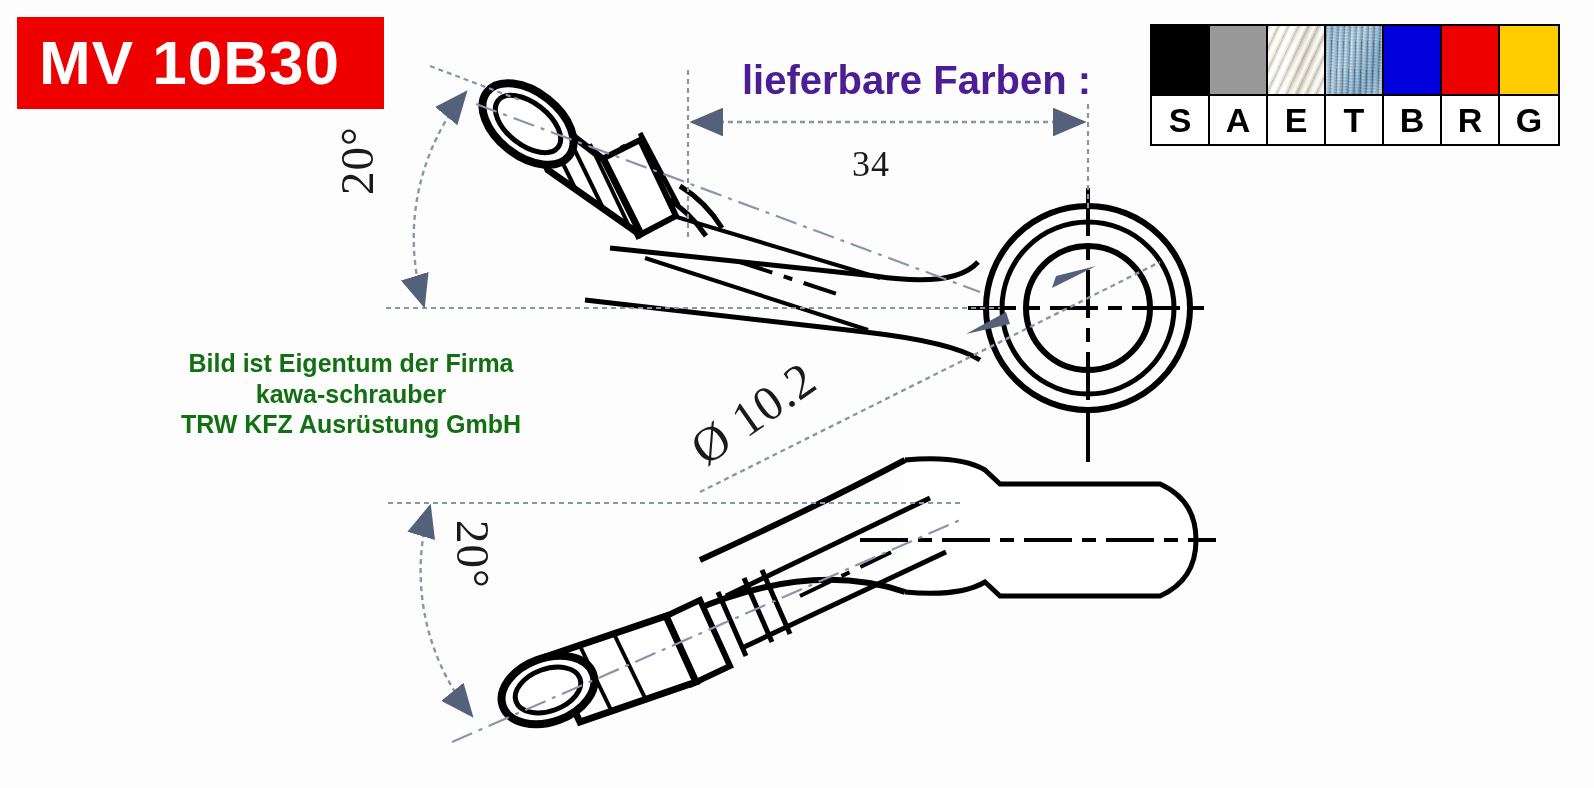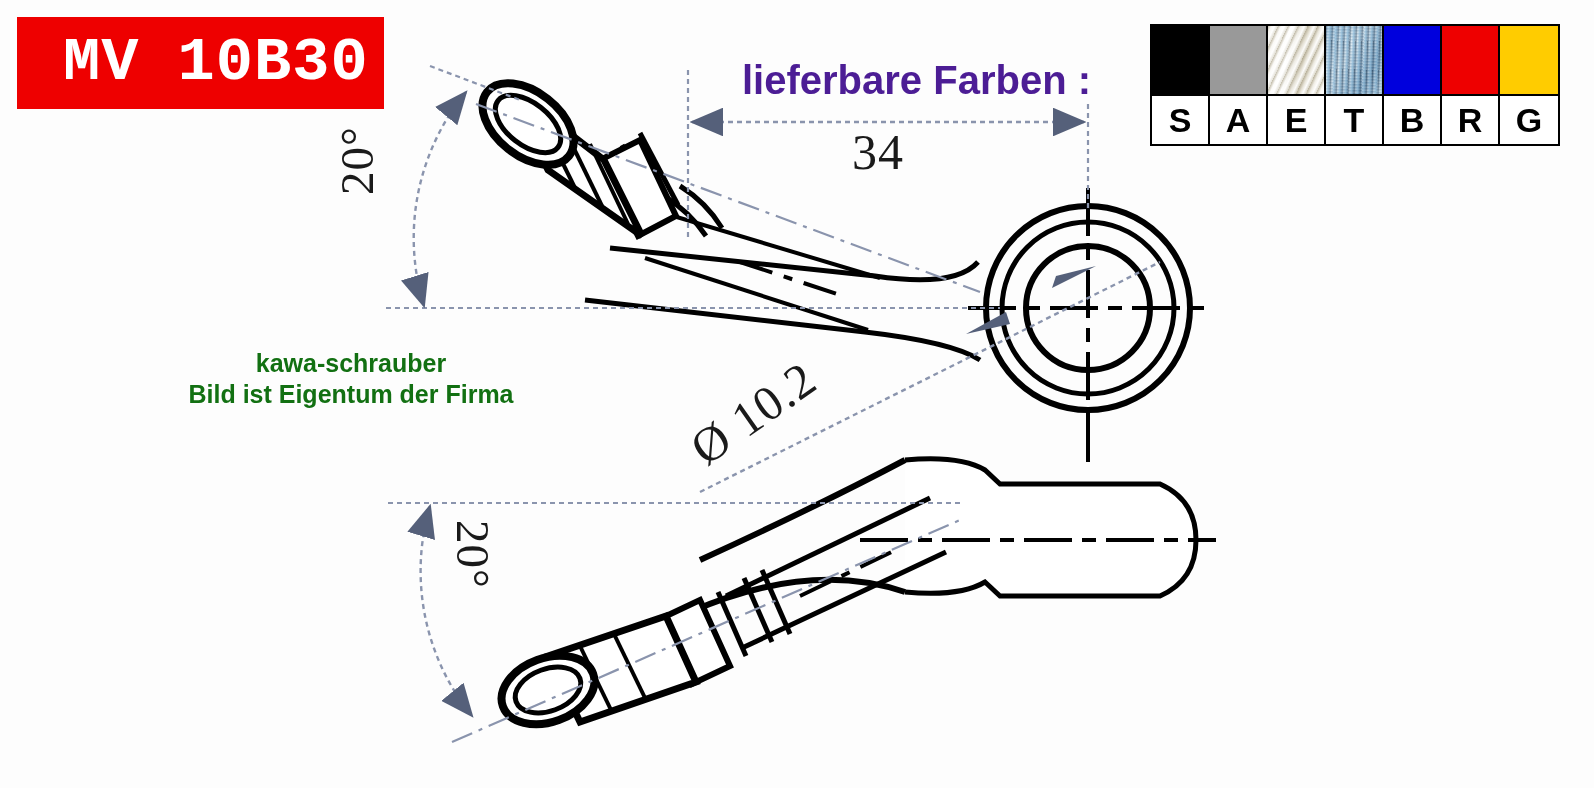--- a/index.html
+++ b/index.html
@@ -12,23 +12,22 @@
 
   
   .badge{
     position:absolute;left:17px;top:17px;width:367px;height:92px;
     background:var(--badge-bg,#ee0000);
     display:flex;align-items:center;justify-content:flex-start;
     box-sizing:border-box;padding-left:22px;
   }
   .badge-text{
     color:#ffffff;font-weight:bold;font-size:62px;letter-spacing:1px;
-    font-family:Liberation Mono, monospace;line-height:1;
+    font-family:Liberation Sans, sans-serif;line-height:1;
     white-space:nowrap;
-    margin-left:24px;
   }
 
   
   .colors-title{
     position:absolute;left:742px;top:58px;
     color:#ee0000;font-weight:bold;font-size:40px;white-space:nowrap;
     font-family:"Liberation Sans", sans-serif;
   }
   .swatch-panel{
     position:absolute;left:1150px;top:24px;
@@ -76,21 +75,21 @@
     line-height:1.22;font-family:"Liberation Sans", sans-serif;
   }
   .credit div{white-space:nowrap;}
 
   
   .dim{
     position:absolute;color:#1a1a1a;font-size:47px;
     font-family:"Liberation Serif", serif;white-space:nowrap;
     letter-spacing:1px;
   }
-  .dim-34{left:852px;top:123px;font-size:50px;}
+  .dim-34{left:852px;top:143px;font-size:36px;}
   .dim-ang-top{left:330px;top:195px;transform:rotate(-90deg);transform-origin:left top;}
   .dim-ang-bot{left:500px;top:520px;transform:rotate(90deg);transform-origin:left top;}
   .dim-dia{left:680px;top:430px;transform:rotate(-35deg);transform-origin:left top;font-size:49px;}
 </style>
 </head>
 <body>
 
 <svg id="canvas" viewBox="0 0 1594 788">
   <defs>
     <marker id="arrHead" markerWidth="14" markerHeight="12" refX="13" refY="6" orient="auto">
@@ -238,20 +237,21 @@
     <div class="code-cell">A</div>
     <div class="code-cell">E</div>
     <div class="code-cell">T</div>
     <div class="code-cell">B</div>
     <div class="code-cell">R</div>
     <div class="code-cell">G</div>
   </div>
 </div>
 
 <div class="credit" style="color: rgb(18, 112, 18);">
+  <div>Bild ist Eigentum der Firma</div>
   <div>kawa-schrauber</div>
-  <div>Bild ist Eigentum der Firma</div>
+  <div>TRW KFZ Ausrüstung GmbH</div>
 </div>
 
 <div class="dim dim-34">34</div>
 <div class="dim dim-ang-top">20°</div>
 <div class="dim dim-ang-bot">20°</div>
 <div class="dim dim-dia">Ø 10.2</div>
 
 </body></html>

